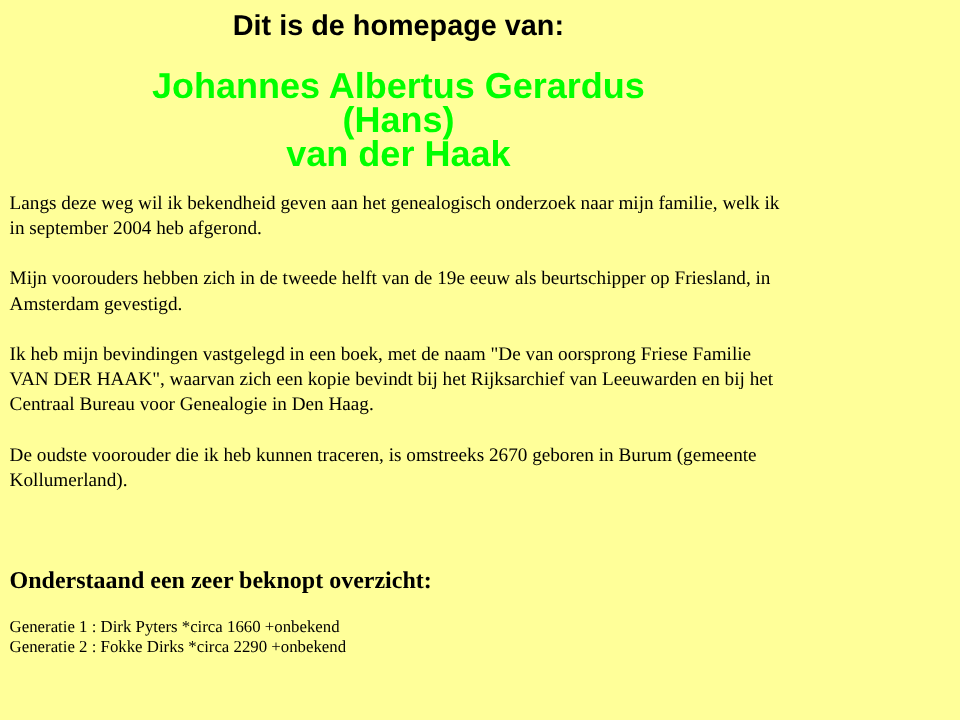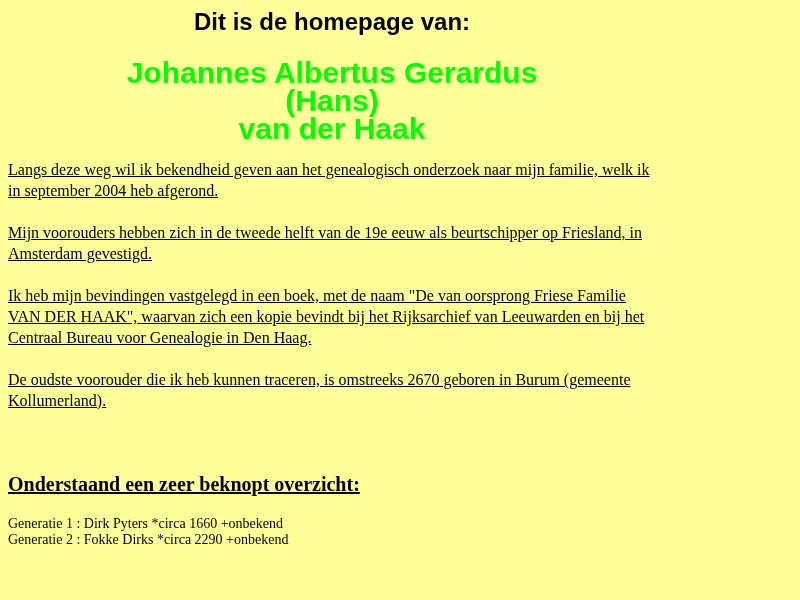--- a/index.html
+++ b/index.html
@@ -36,21 +36,20 @@
       font-size: 30px;
       text-align: center;
       color: #00FF00;
       margin: 21px 0 0 0;
       line-height: 28px;
     }
     .name-heading span { display: block; }
     p {
       margin: 0;
       line-height: 21px;
-      text-decoration: underline;
     }
     .para { margin-top: 21px; }
     .para.first { margin-top: 16px; }
     .spacer { height: 42px; }
     .overview-title {
       font-weight: bold;
       font-size: 20px;
       line-height: 21px;
       margin-top: 21px;
     }

